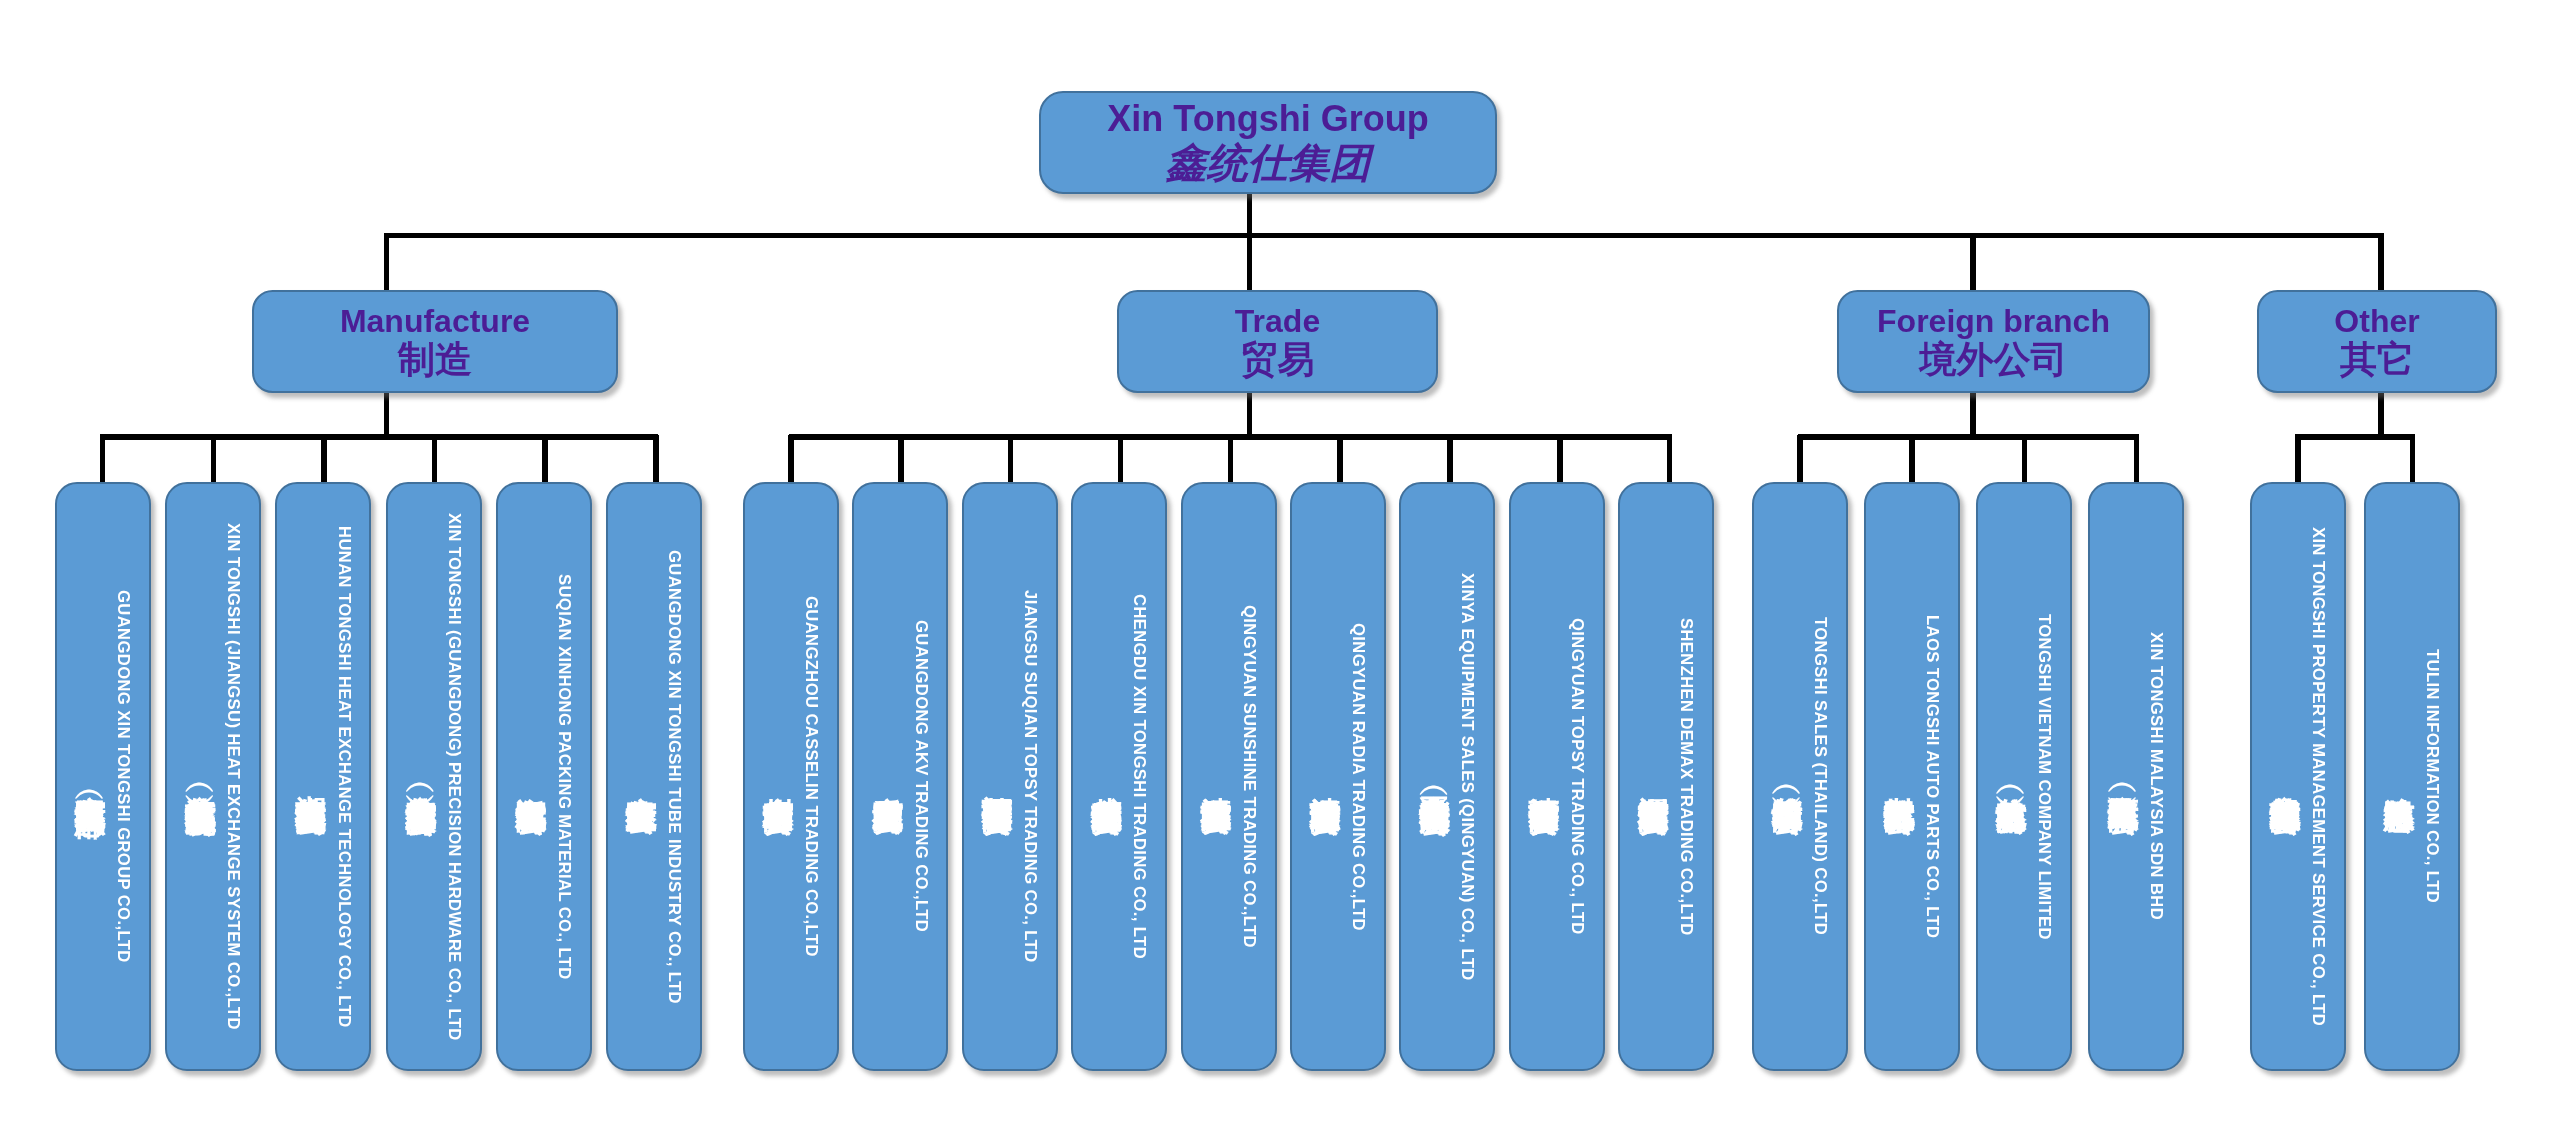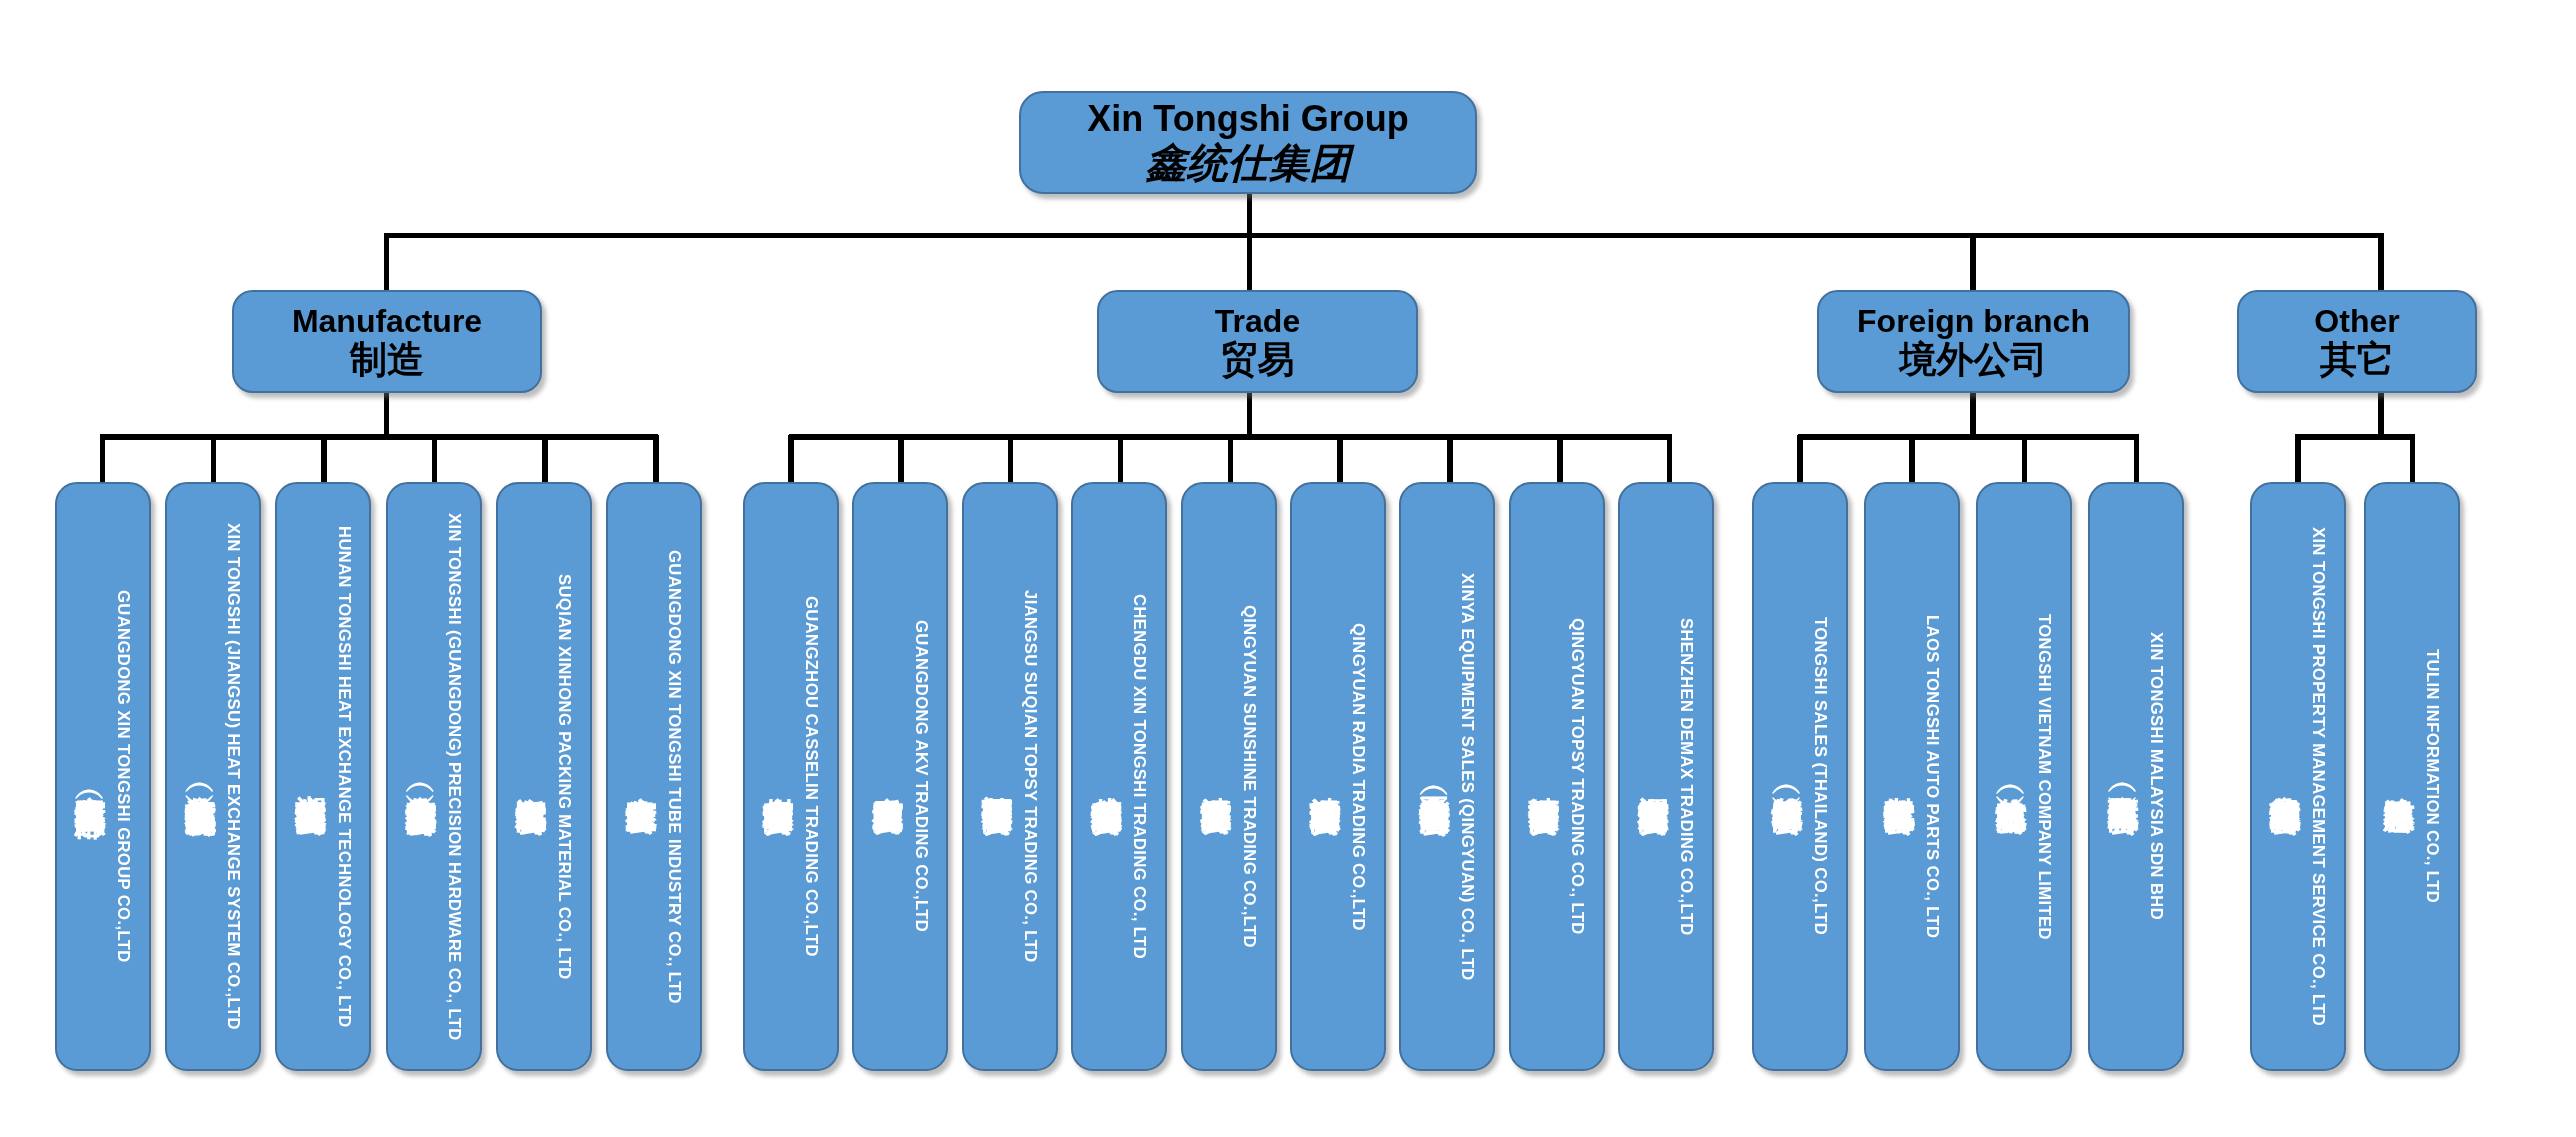--- a/index.html
+++ b/index.html
@@ -1,31 +1,31 @@
 <!DOCTYPE html>
 <html style="font-size:12.6px"><head>
 <meta charset="utf-8">
 <style>
   html,body{margin:0;padding:0;background:#ffffff;}
   .canvas{position:relative;width:2576px;height:1138px;background:#ffffff;
           font-family:"Liberation Sans","DejaVu Sans",sans-serif;overflow:hidden;}
   .connectors{position:absolute;left:0;top:0;width:2576px;height:1138px;}
 
   .node{position:absolute;background:#5B9BD5;border:2.4px solid #41719C;border-radius:20.5px;
-        color:#000000;display:flex;flex-direction:column;align-items:center;justify-content:center;
+        color:#4c1d95;display:flex;flex-direction:column;align-items:center;justify-content:center;
         text-align:center;font-weight:bold;box-sizing:border-box;line-height:1.13;
-        box-shadow:4px 4.7px 4.7px rgba(110,110,110,0.45);}
+        box-shadow:4px 4.7px 4.7px rgba(110,110,110,0.45);margin-left:20px;}
   .node .line-en{white-space:nowrap;}
   .node .line-zh{white-space:nowrap;}
   .root{left:1019px;top:91px;width:458px;height:103px;border-radius:24px;}
   .root .line-en{font-size:36px;}
   .root .line-zh{font-size:41px;font-style:italic;}
   .branch .line-en{font-size:32px;}
   .branch .line-zh{font-size:37px;}
-  .branch-m{left:232px;top:290px;width:310px;height:103px;}
+  .branch-m{left:232px;top:290px;width:366px;height:103px;}
   .branch-t{left:1097px;top:290px;width:321px;height:103px;}
   .branch-f{left:1817px;top:290px;width:313px;height:103px;}
   .branch-o{left:2237px;top:290px;width:240px;height:103px;}
 
   .row{position:absolute;top:482px;display:flex;}
   .row-m{left:55px;gap:14.2px;}
   .row-t{left:743px;gap:13.4px;}
   .row-f{left:1752px;gap:16px;}
   .row-o{left:2250px;gap:18px;}
 

